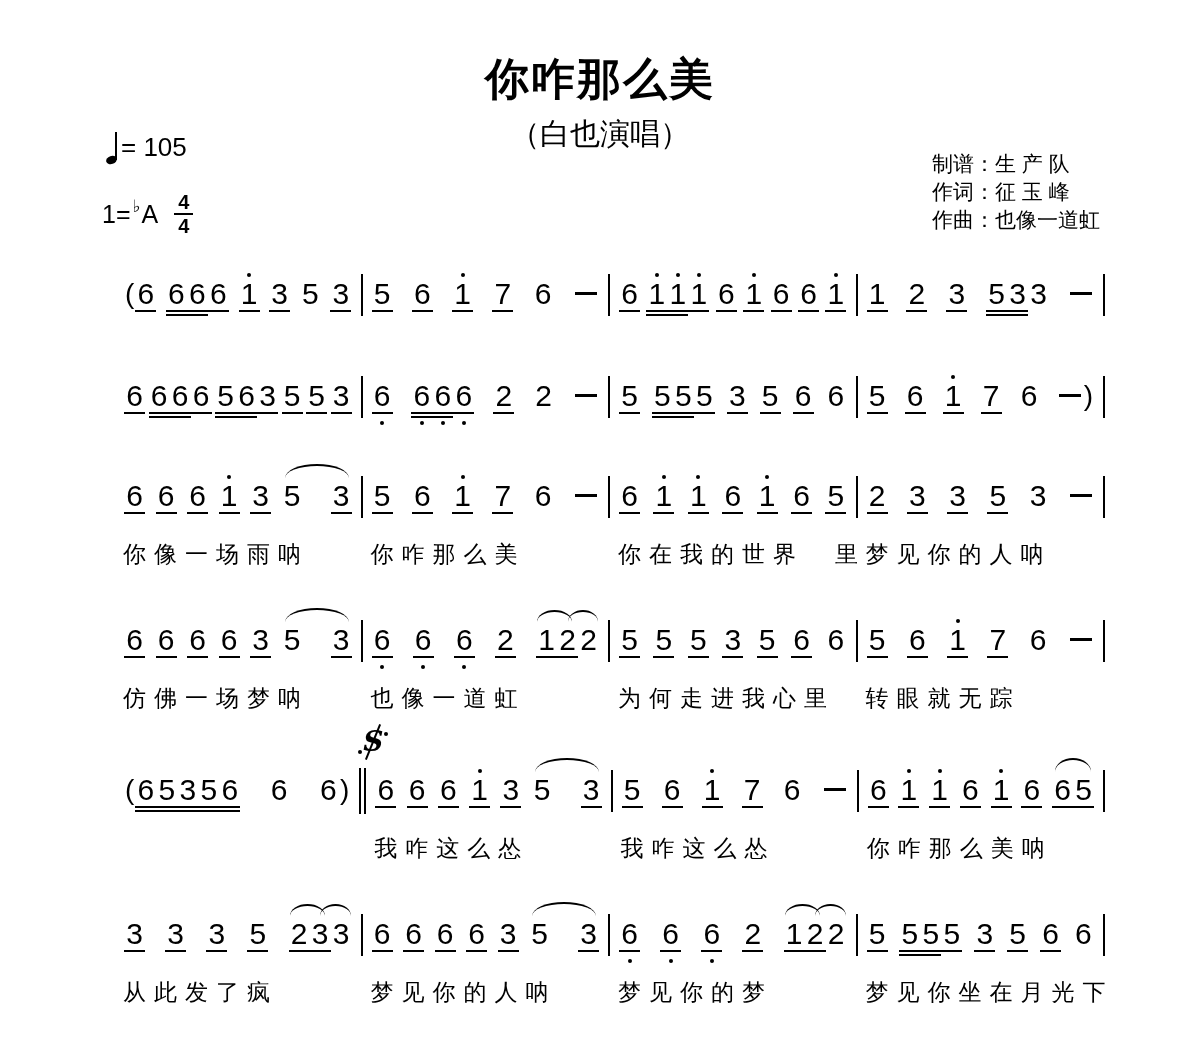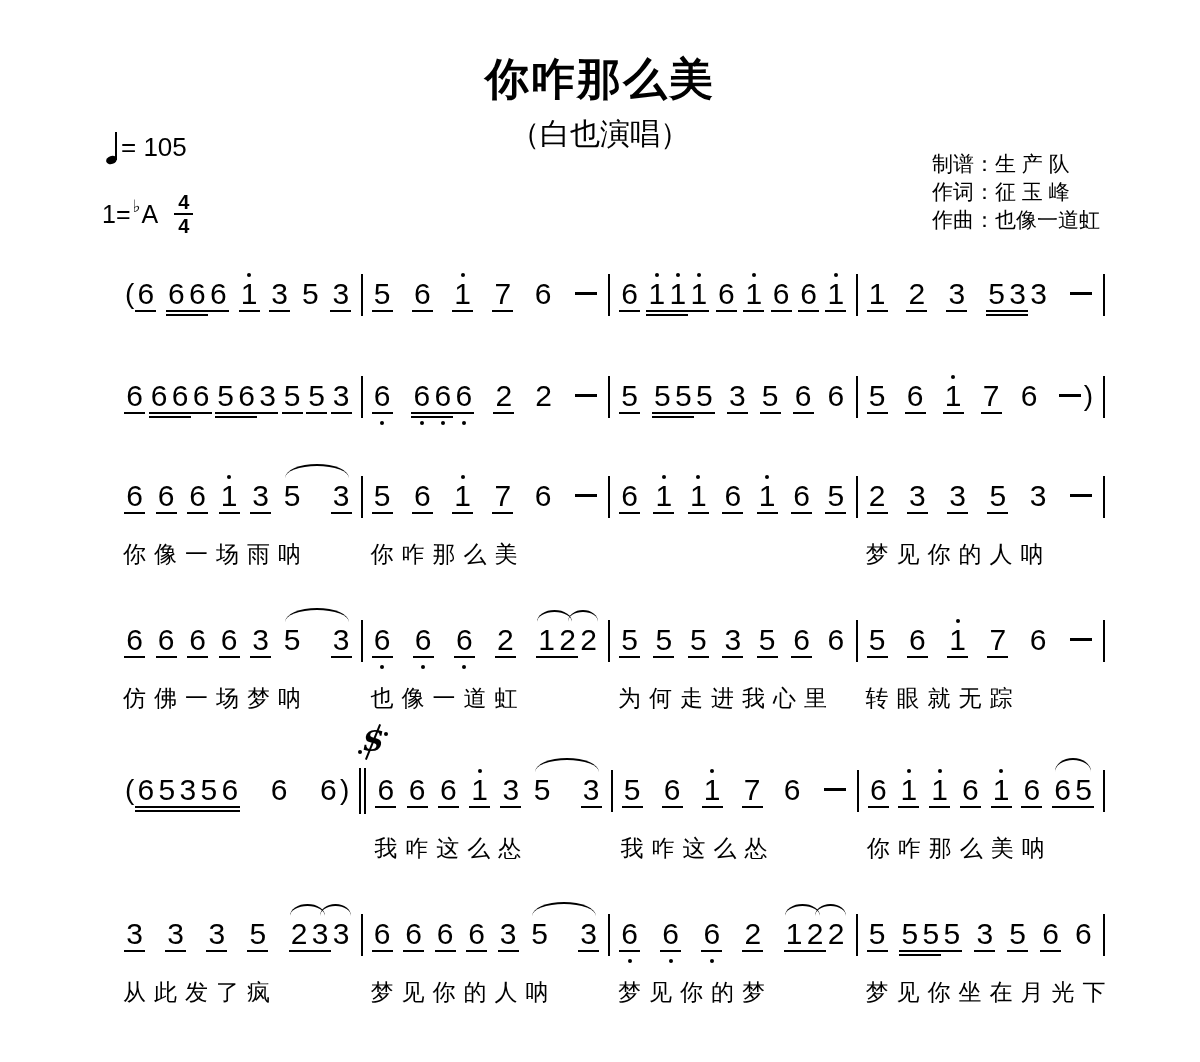--- a/index.html
+++ b/index.html
@@ -385,20 +385,21 @@
             <span class="grp">
               <span class="note u1">1<i class="odot top"></i></span>
             </span>
             <span class="grp">
               <span class="note u1">6</span>
             </span>
             <span class="grp">
               <span class="note u1">5</span>
             </span>
           </div>
+          <div class="lyr">你在我的世界　里</div>
         </div>
         <div class="bar"></div>
         <div class="meas">
           <div class="nrow">
             <span class="grp">
               <span class="note u1">2</span>
             </span>
             <span class="grp">
               <span class="note u1">3</span>
             </span>

